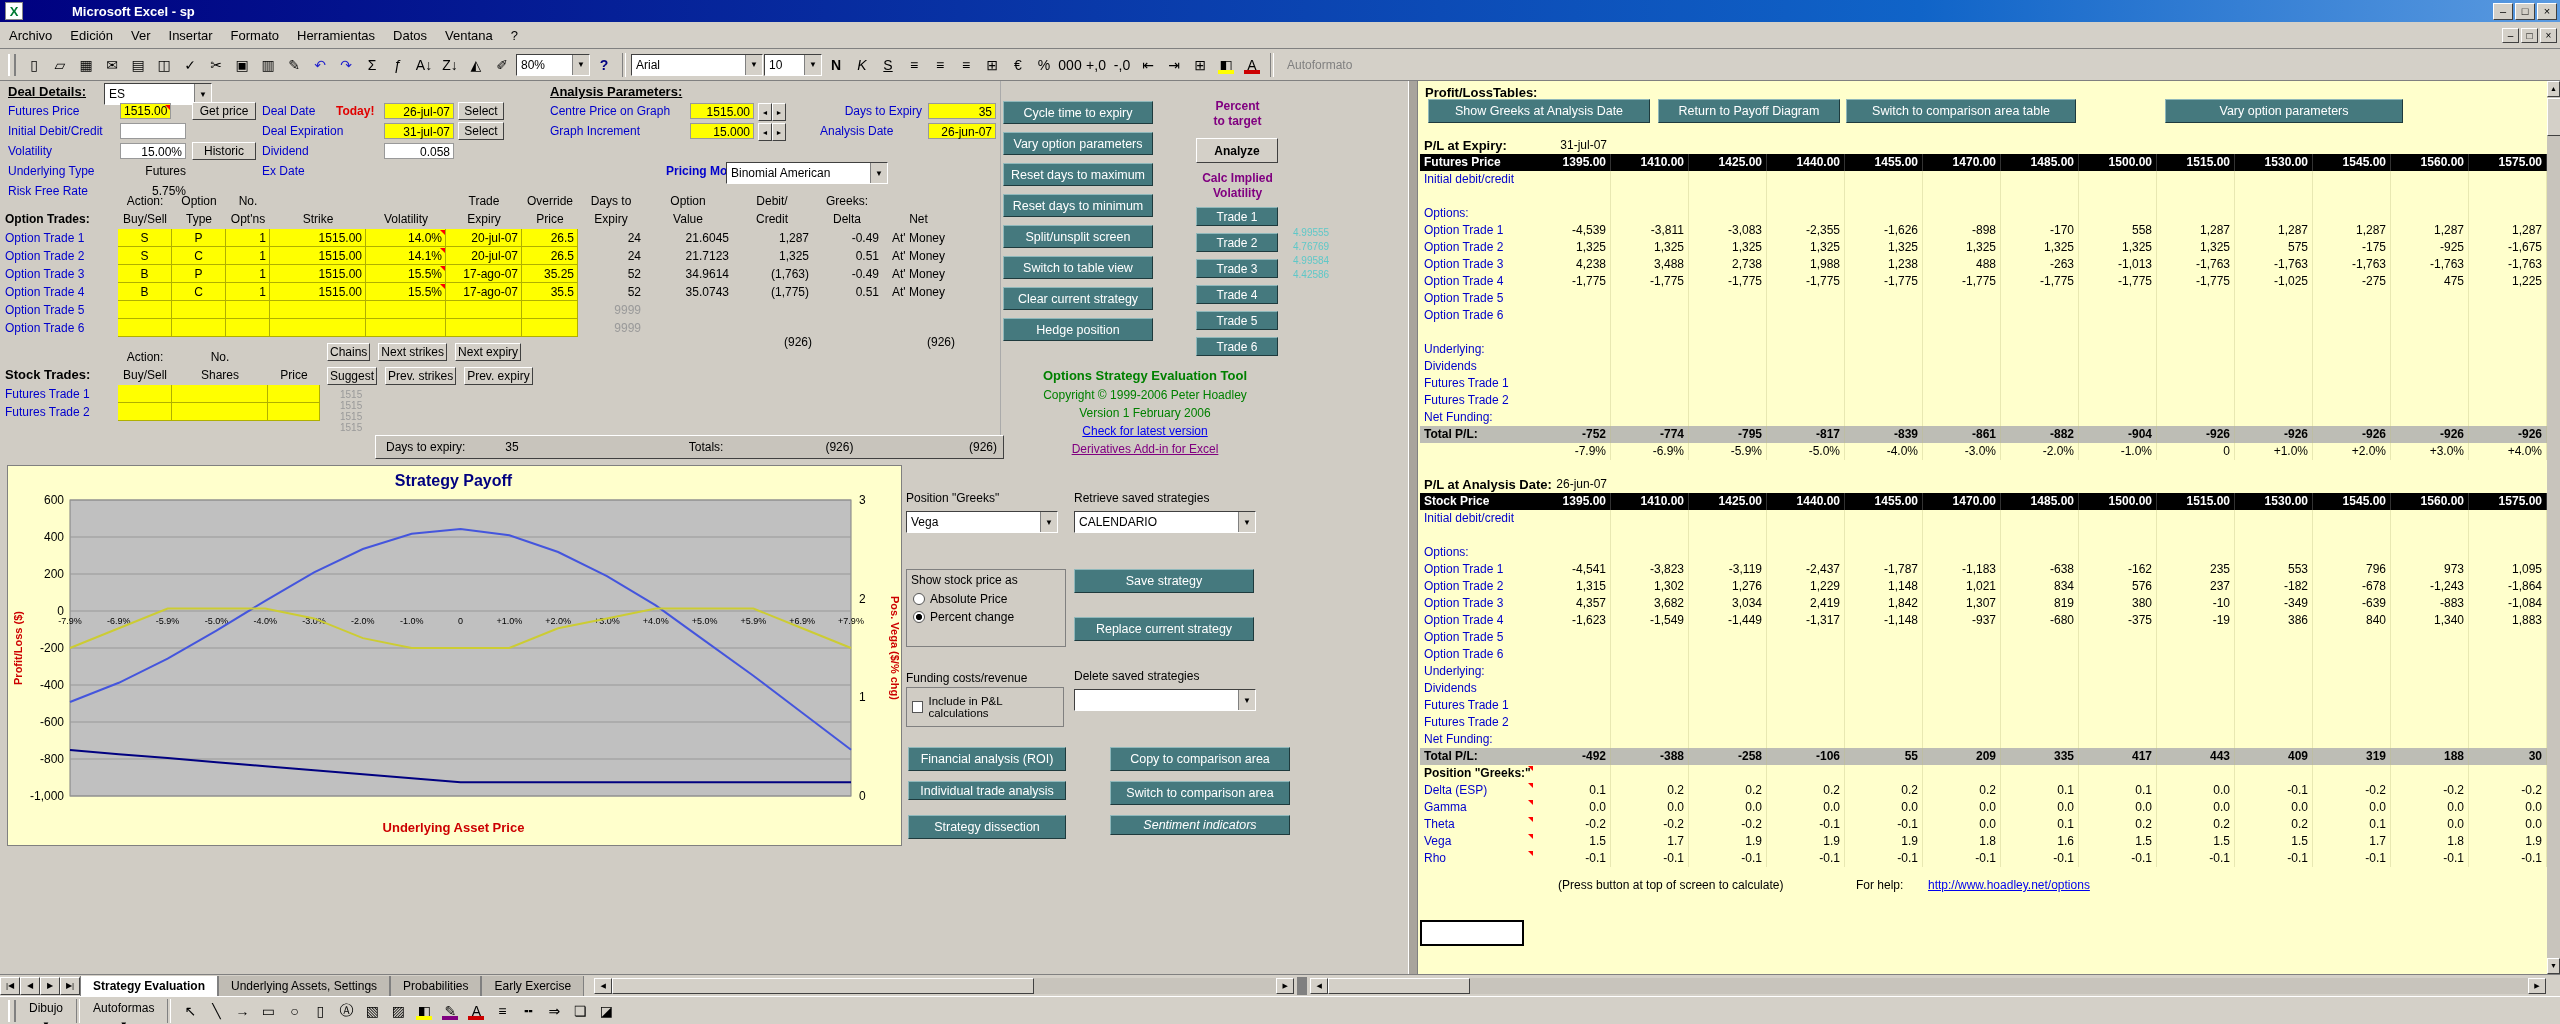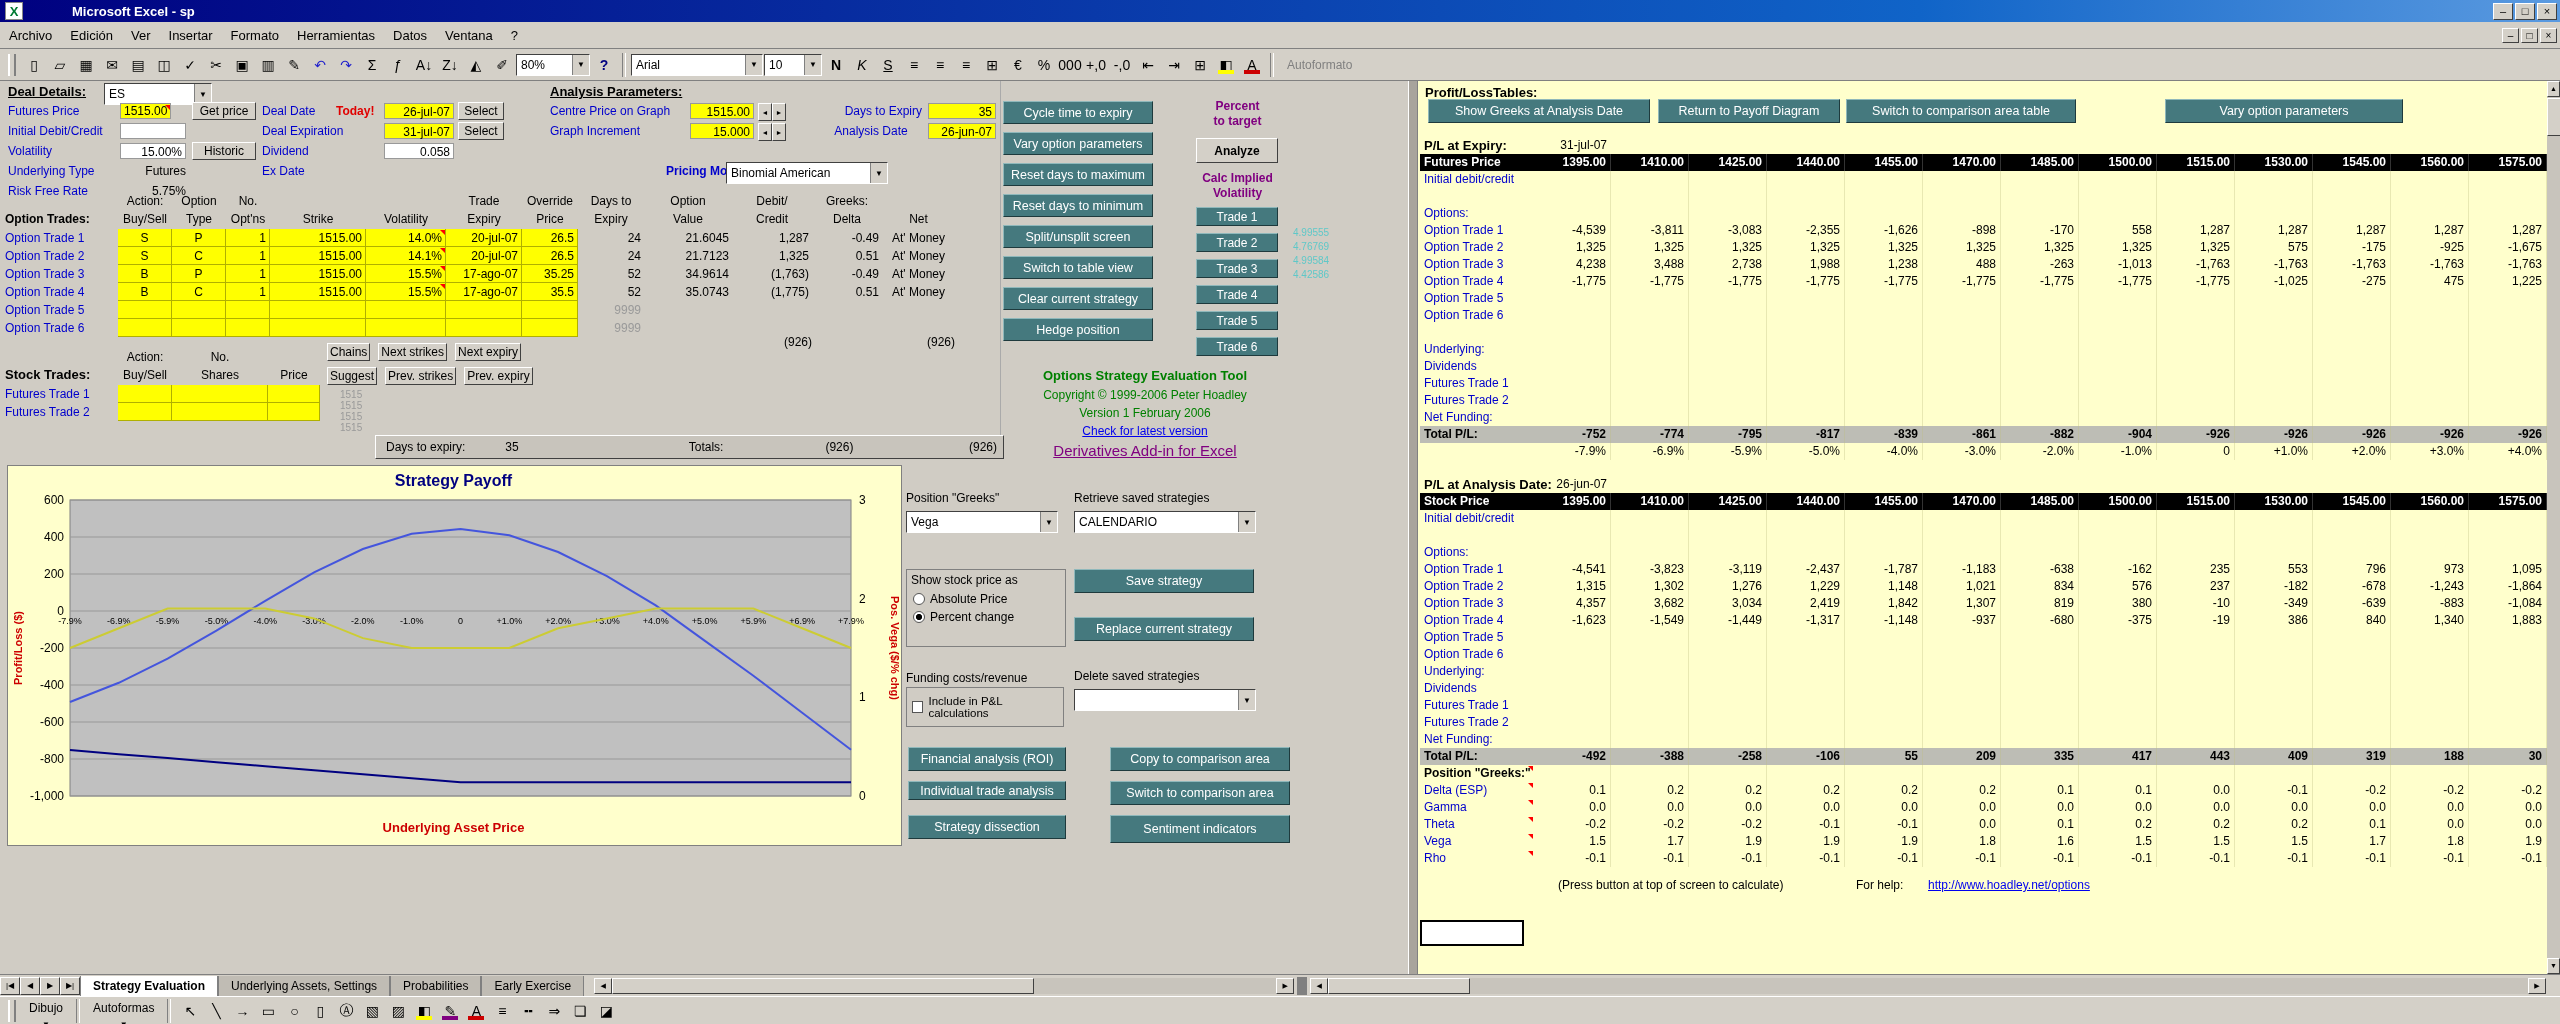--- a/index.html
+++ b/index.html
@@ -51,21 +51,21 @@
   .ycell{background:#ffff00;}
   .wcell{background:#fff;}
   .pbtn{background:#d4d0c8;border:1px solid;border-color:#fff #404040 #404040 #fff;font-size:12px;height:18px;
     text-align:center;padding:0 2px;font-family:inherit;white-space:nowrap;}
   .teal-btn{background:#45797e;color:#fff;border:1px solid;border-color:#8fb8bb #1e3a3d #1e3a3d #8fb8bb;
     font-size:12.5px;text-align:center;font-family:inherit;padding:0;white-space:nowrap;}
   .red{color:#e00000;font-weight:bold;}
   .purple-label{color:#800080;font-weight:bold;font-size:12px;text-align:center;line-height:15px;}
   .green{color:#008000;text-align:center;}
   .linkb{color:#0000ee;text-decoration:underline;text-align:center;font-size:12px;}
-  .linkp{color:#800080;text-decoration:underline;text-align:center;font-size:15px;}
+  .linkp{color:#800080;text-decoration:underline;text-align:center;font-size:12px;}
   .spin{display:inline-flex;}
   .spin span{width:12px;height:16px;background:#d4d0c8;border:1px solid;border-color:#fff #404040 #404040 #fff;
     font-size:7px;display:inline-flex;align-items:center;justify-content:center;}
   .has-cmt{position:relative;}
   .has-cmt::after{content:"";position:absolute;top:1px;right:0;width:0;height:0;
     border-top:5px solid #f00;border-left:5px solid transparent;}
   .ghost{color:#9a9a9a;}
   .ghost-cyan{color:#5fc8c8;font-size:10px;line-height:14px;}
   
   #option-table{position:absolute;left:5px;top:112px;display:grid;
@@ -215,21 +215,21 @@
       <span class="abs wcell" style="left:120px;top:42px;width:66px"></span>
       <span class="abs lblb" style="left:262px;top:43px">Deal Expiration</span>
       <span class="abs ycell" style="left:384px;top:42px;width:70px">31-jul-07</span>
       <button class="abs pbtn" style="left:458px;top:41px;width:46px">Select</button>
       <span class="abs lblb" style="left:550px;top:43px">Graph Increment</span>
       <span class="abs ycell" style="left:690px;top:42px;width:64px">15.000</span>
       <span class="abs spin" style="left:758px;top:42px">
           <span>◄</span>
           <span>►</span>
         </span>
-      <span class="abs lblb" style="left:820px;top:43px;width:102px;text-align:center">Analysis Date</span>
+      <span class="abs lblb" style="left:820px;top:43px;width:102px;text-align:left">Analysis Date</span>
       <span class="abs ycell" style="left:928px;top:42px;width:68px">26-jun-07</span>
 
       
       <span class="abs lblb" style="left:8px;top:63px">Volatility</span>
       <span class="abs wcell" style="left:120px;top:62px;width:66px">15.00%</span>
       <button class="abs pbtn" style="left:192px;top:61px;width:64px">Historic</button>
       <span class="abs lblb" style="left:262px;top:63px">Dividend</span>
       <span class="abs wcell" style="left:384px;top:62px;width:70px">0.058</span>
 
       
@@ -531,21 +531,21 @@
         <span class="combo-arrow">▼</span>
       </span>
 
       
       <div class="abs" style="left:908px;top:666px;width:382px;display:grid;grid-template-columns:158px 180px;gap:10px 44px">
           <button class="teal-btn an" style="height: 24px;">Financial analysis (ROI)</button>
           <button class="teal-btn an" style="height: 24px;">Copy to comparison area</button>
           <button class="teal-btn an" style="height: 19px;">Individual trade analysis</button>
           <button class="teal-btn an" style="height: 24px;">Switch to comparison area</button>
           <button class="teal-btn an" style="height: 24px;">Strategy dissection</button>
-          <button class="teal-btn an" style="height: 28px;">Sentiment indicators</button>
+          <button class="teal-btn an" style="height: 20px; font-style: italic;">Sentiment indicators</button>
         </div>
 
       
       <div class="abs ghost-cyan" style="left:1293px;top:145px">
           <div class="">4.99555</div>
           <div class="">4.76769</div>
           <div class="">4.99584</div>
           <div class="">4.42586</div>
         </div>
     </div>

